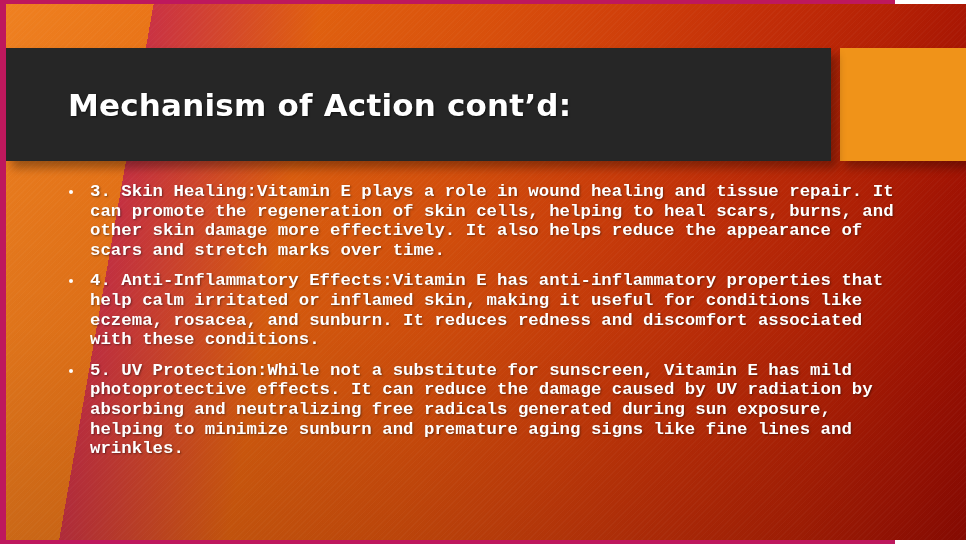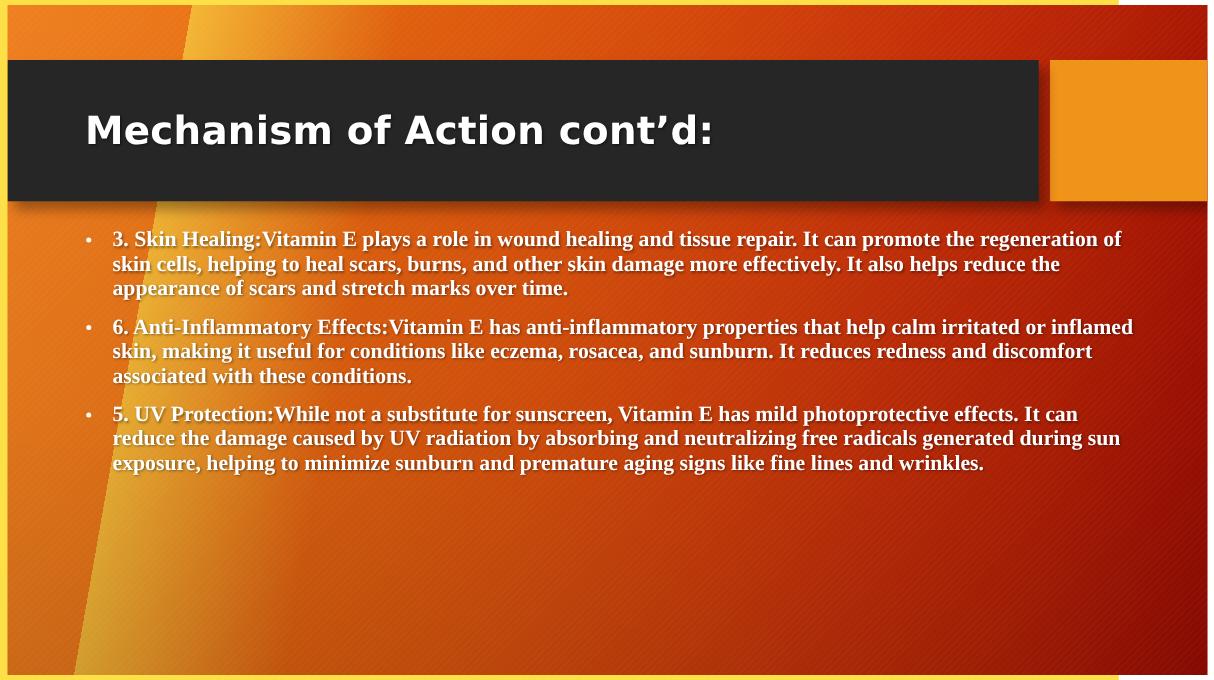--- a/index.html
+++ b/index.html
@@ -13,21 +13,21 @@
     height: 544px;
     overflow: hidden;
     font-family: "Liberation Sans", sans-serif;
   }
 
   
   .slide-frame {
     position: relative;
     width: 895px;
     height: 544px;
-    background: #fde047;
+    background: #be185d;
     box-sizing: border-box;
   }
 
   
   .slide-canvas {
     position: absolute;
     left: 6px;
     top: 4px;
     width: 960px;
     height: 536px;
@@ -106,21 +106,21 @@
     height: 330px;
     z-index: 4;
   }
 
   .bullet-item {
     position: relative;
     display: block;
     margin: 0 0 11px 0;
     padding-left: 28px;
     color: #ffffff;
-    font-family: Liberation Serif, serif;
+    font-family: Liberation Mono, monospace;
     font-size: 17.4px;
     font-weight: bold;
     line-height: 19.6px;
     text-shadow: 1px 1px 2px rgba(0,0,0,0.42);
   }
   .bullet-item:last-child { margin-bottom: 16px; }
 
   .bullet-dot {
     position: absolute;
     left: 7px;
@@ -148,21 +148,21 @@
 
     <div class="body-area">
 
       <div class="bullet-item">
         <span class="bullet-dot"></span>
         <span class="bullet-text">3. Skin Healing:Vitamin E plays a role in wound healing and tissue repair. It can promote the regeneration of skin cells, helping to heal scars, burns, and other skin damage more effectively. It also helps reduce the appearance of scars and stretch marks over time.</span>
       </div>
 
       <div class="bullet-item">
         <span class="bullet-dot"></span>
-        <span class="bullet-text">6. Anti-Inflammatory Effects:Vitamin E has anti-inflammatory properties that help calm irritated or inflamed skin, making it useful for conditions like eczema, rosacea, and sunburn. It reduces redness and discomfort associated with these conditions.</span>
+        <span class="bullet-text">4. Anti-Inflammatory Effects:Vitamin E has anti-inflammatory properties that help calm irritated or inflamed skin, making it useful for conditions like eczema, rosacea, and sunburn. It reduces redness and discomfort associated with these conditions.</span>
       </div>
 
       <div class="bullet-item">
         <span class="bullet-dot"></span>
         <span class="bullet-text">5. UV Protection:While not a substitute for sunscreen, Vitamin E has mild photoprotective effects. It can reduce the damage caused by UV radiation by absorbing and neutralizing free radicals generated during sun exposure, helping to minimize sunburn and premature aging signs like fine lines and wrinkles.</span>
       </div>
 
     </div>
   </div>
 </div>

